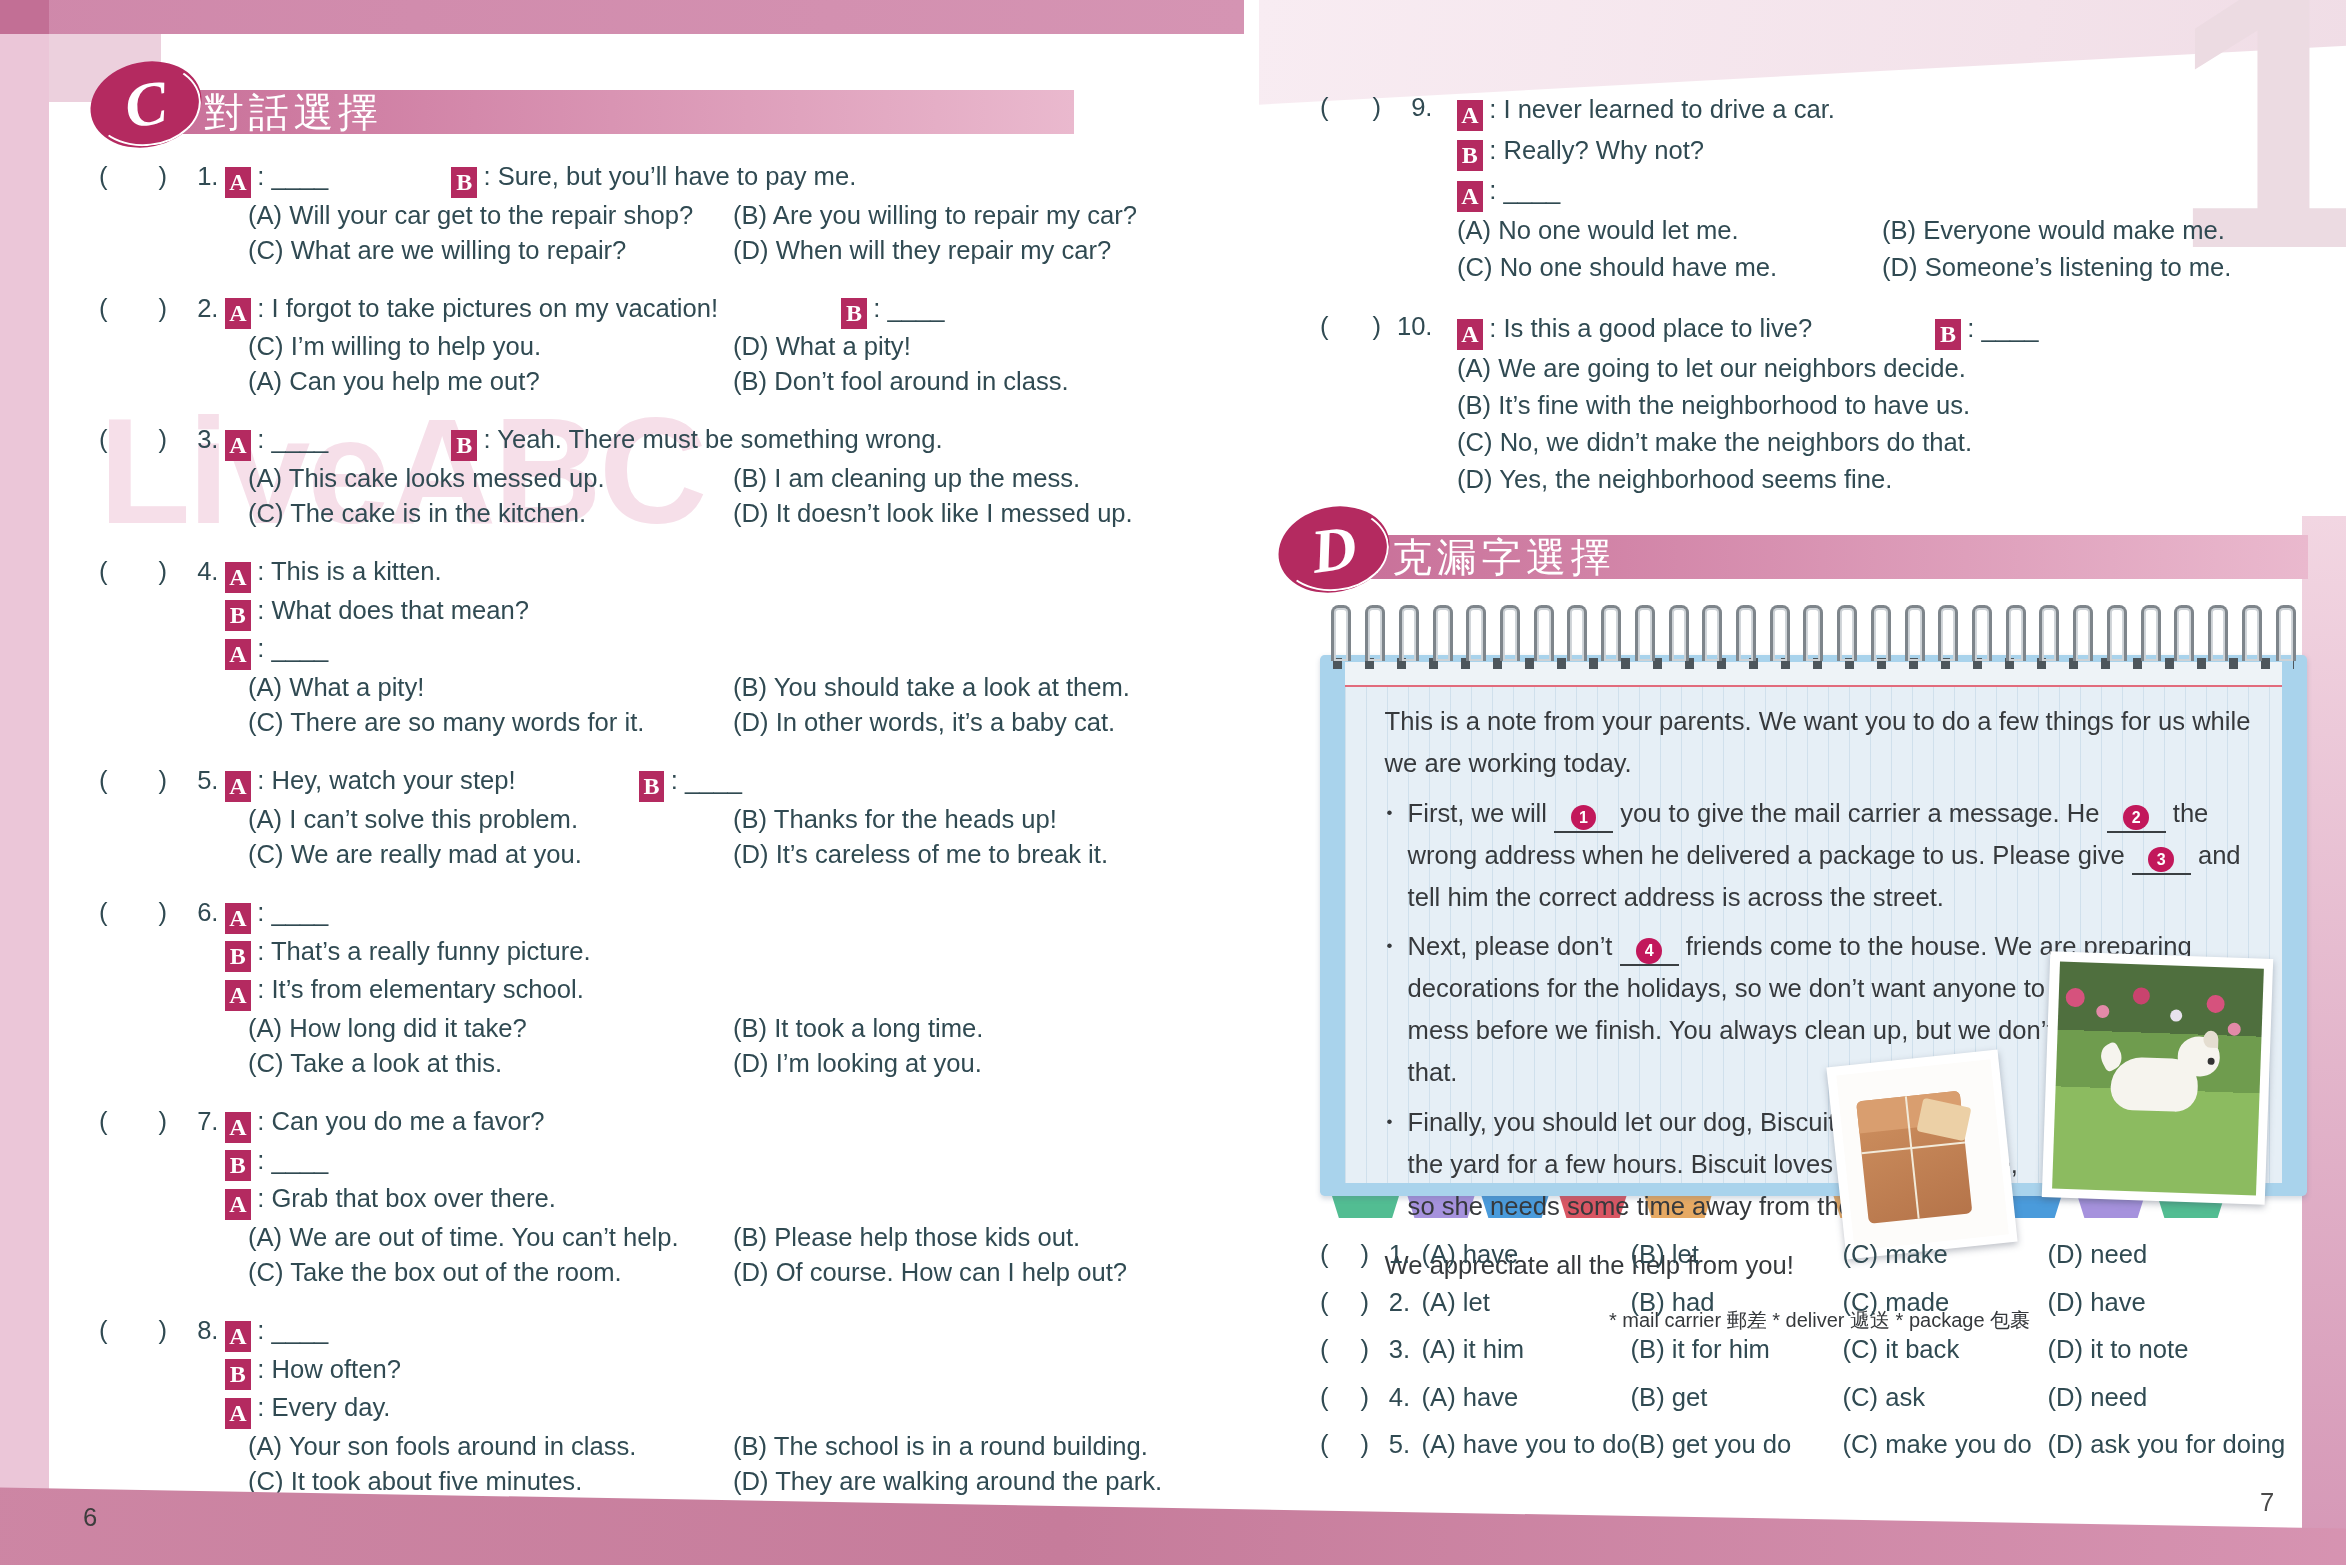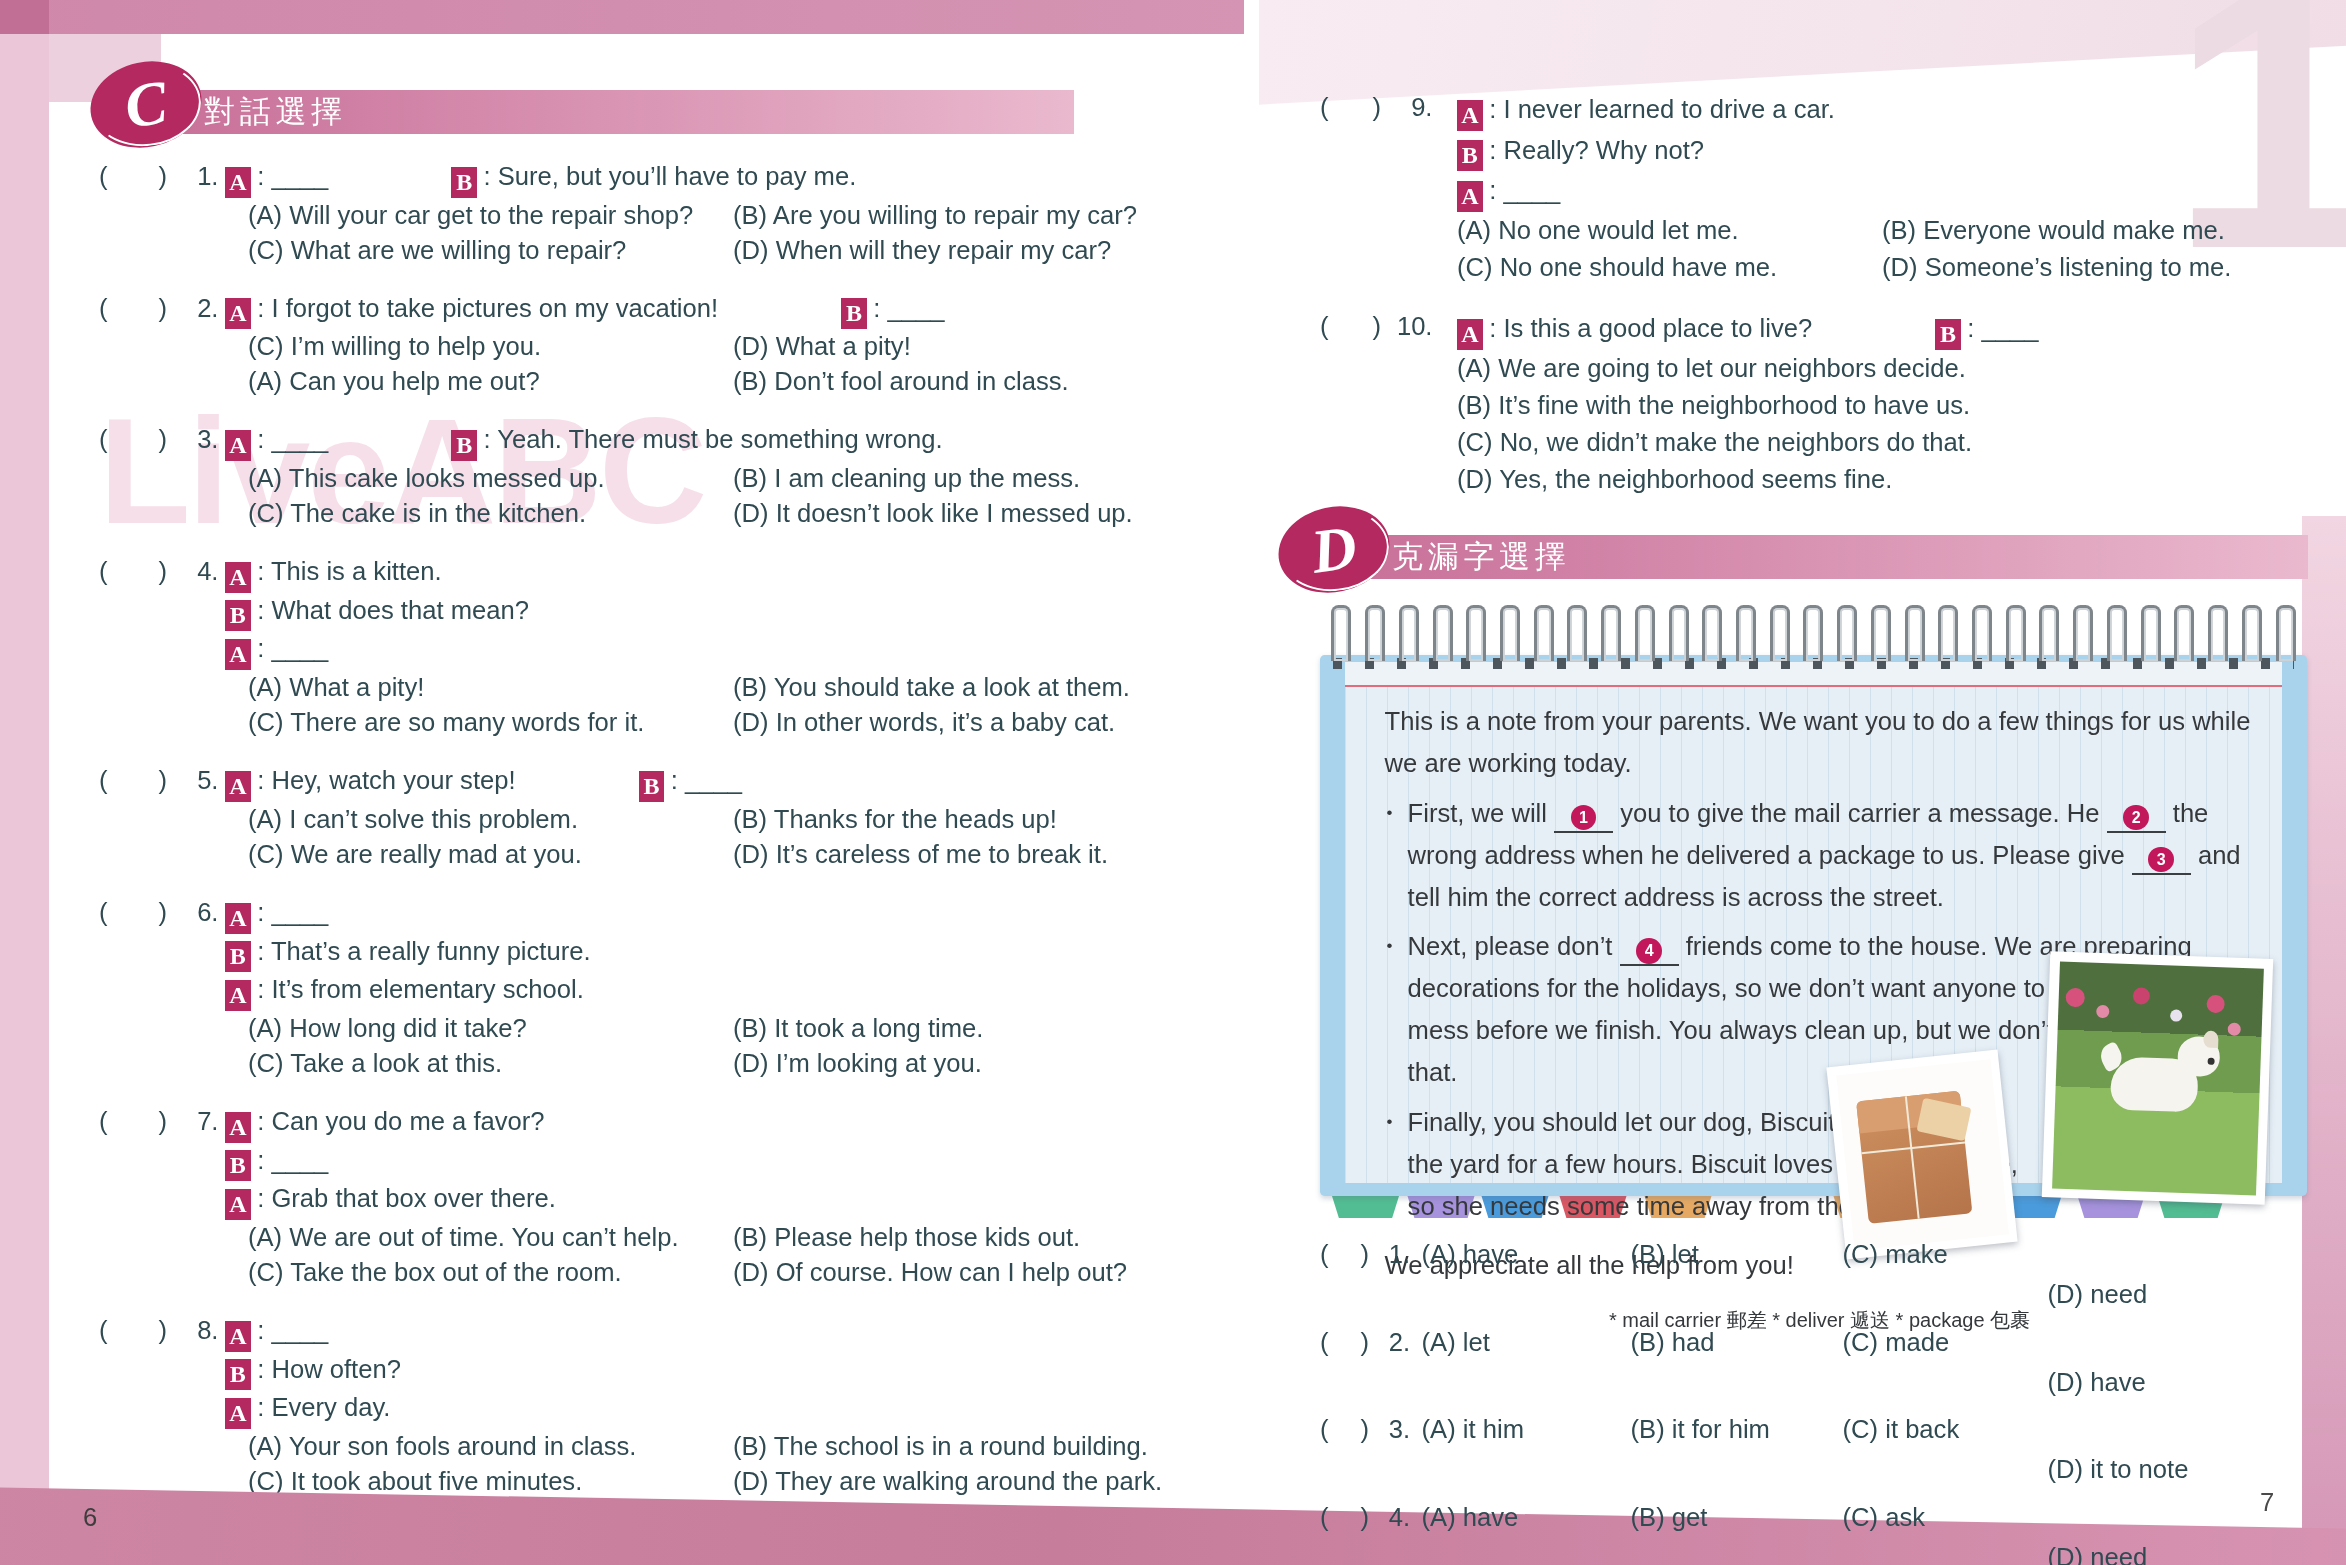--- a/index.html
+++ b/index.html
@@ -24,21 +24,21 @@
     transform:rotate(1.0deg);transform-origin:left top;z-index:2;}
   .page-num{position:absolute;font-size:25.6px;z-index:3;}
   .page-num.left{left:83px;top:1503px;color:#3d3d3d;}
   .page-num.right{left:2260px;top:1488px;color:#4a4a4a;}
   .watermark{position:absolute;left:99px;top:396px;font-size:150px;font-weight:800;
     color:#f6dfe9;z-index:0;letter-spacing:-2.8px;line-height:1;}
   
   .sec-head{position:absolute;height:95px;z-index:2;}
   .sec-band{position:absolute;left:59px;right:0;top:19px;height:44px;
     background:linear-gradient(90deg,#c86f98,#eab9ce);}
-  .sec-band .ttl{color:#fff;font-size:31px;letter-spacing:4.7px;line-height:44px;padding-left:55px;display:inline-block;}
+  .sec-band .ttl{color:#fff;font-size:40px;letter-spacing:4.7px;line-height:44px;padding-left:55px;display:inline-block;}
   .sec-badge{position:absolute;left:0;top:-9.5px;width:112px;height:85px;background:#b42a60;
     border-radius:50%;transform:rotate(-12deg);z-index:3;}
   .sec-badge:after{content:"";position:absolute;inset:0.9px;border-radius:50%;
     border:2.8px solid transparent;border-right-color:#fff;border-bottom-color:#fff;transform:rotate(6deg);}
   .sec-badge .ltr{position:absolute;left:0;top:0;width:100%;height:100%;display:flex;align-items:center;justify-content:center;
     color:#fff;font-family:"Liberation Serif",serif;font-style:italic;font-weight:bold;font-size:62px;transform:rotate(4deg);}
   #sec-c{left:90px;top:71px;width:984px;}
   #sec-d{left:1278px;top:516px;width:1030px;}
   
   .qcol{position:absolute;z-index:1;font-size:25.6px;}
@@ -66,21 +66,21 @@
   .lq .o1{width:485px;}
   .rq .o1{width:405px;}
   .o2{flex:1;white-space:nowrap;}
   .ofull{white-space:nowrap;}
   
   #cloze-rows{left:1320px;top:1235px;width:1013px;z-index:3;}
   .cz{display:flex;line-height:38px;margin-bottom:9.5px;white-space:nowrap;}
   .cz .pars{width:49px;}
   .cz .qn{min-width:28px;margin-left:13.2px;margin-right:11.4px;text-align:right;}
   .cz .o{flex:none;}
-  .cz .oA{width:209px;} .cz .oB{width:212px;} .cz .oC{width:205px;} .cz .oD{flex:1;margin-top:40px;}
+  .cz .oA{width:209px;} .cz .oB{width:212px;} .cz .oC{width:205px;} .cz .oD{flex:1;}
   
   #notebook{position:absolute;left:1320px;top:613px;width:987px;height:598px;z-index:2;}
   .nb-blue{position:absolute;left:0;right:0;top:42px;bottom:15px;background:#a9d3ec;border-radius:4.7px;
     box-shadow:0 2.8px 5.7px rgba(90,110,140,.25);}
   .nb-paper{position:absolute;left:24.6px;right:24.6px;top:49px;bottom:28px;background:#e6eff6;
     background-image:repeating-linear-gradient(90deg,rgba(150,185,210,.28) 0 0.9px,transparent 0.9px 21px);}
   .paper-head{height:23px;border-bottom:2.8px solid #e26b7c;background:#eef3f7;}
   .slots{position:absolute;left:13.2px;right:13.2px;top:45px;height:10.4px;z-index:3;
     background:repeating-linear-gradient(90deg,#4d565c 0 9.5px,transparent 9.5px 32px);}
   .rings{position:absolute;left:11.4px;right:11.4px;top:-7.6px;height:57px;display:flex;justify-content:space-between;z-index:4;}

